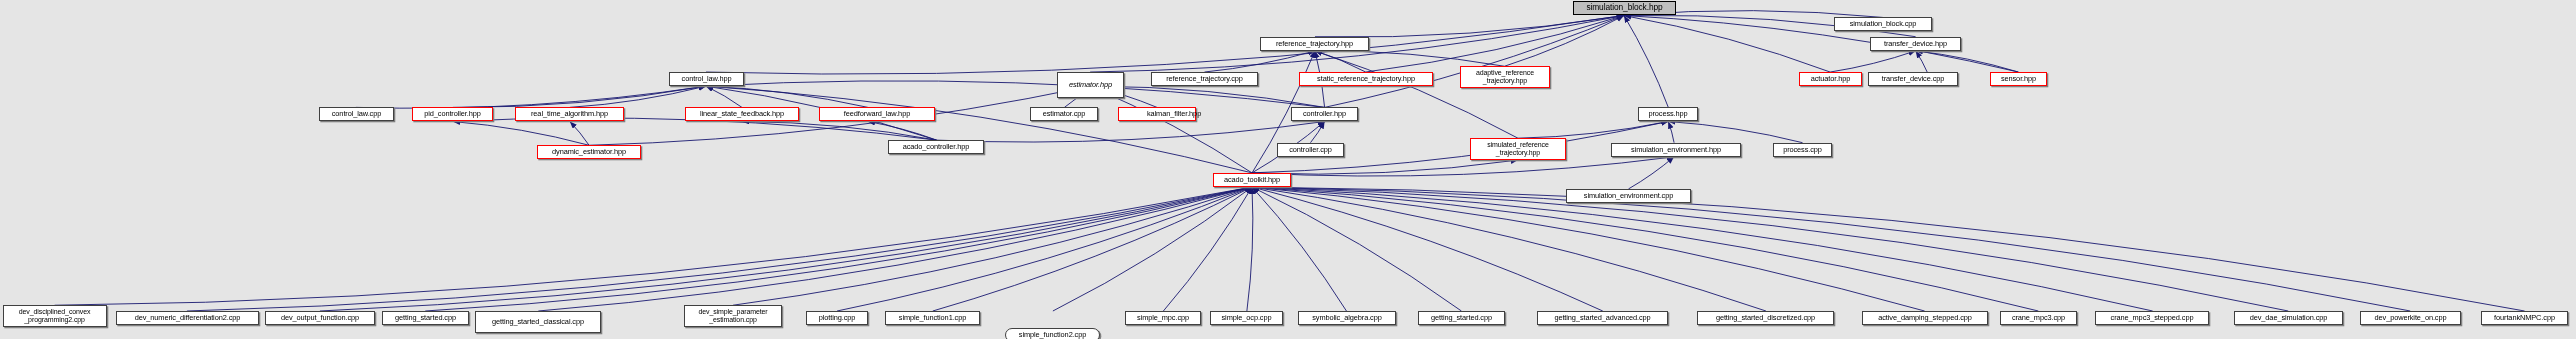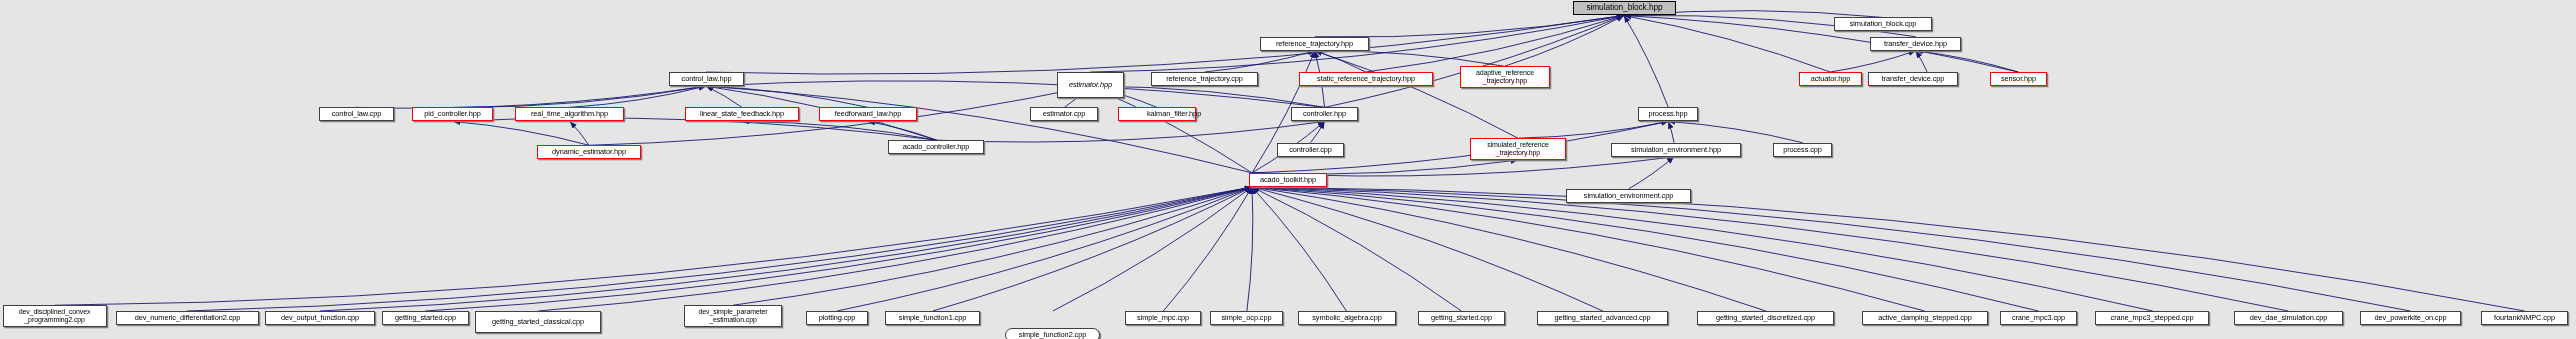--- a/index.html
+++ b/index.html
@@ -147,33 +147,33 @@
       <div class="node red" style="left: 1299px; top: 72px; width: 134px; height: 14px;">static_reference_trajectory.hpp</div>
       <div class="node red two-line" style="left: 1460px; top: 66px; width: 90px; height: 22px;">adaptive_reference
 _trajectory.hpp</div>
       <div class="node red" style="left: 1799px; top: 72px; width: 63px; height: 14px;">actuator.hpp</div>
       <div class="node " style="left: 1868px; top: 72px; width: 90px; height: 14px;">transfer_device.cpp</div>
       <div class="node red" style="left: 1990px; top: 72px; width: 57px; height: 14px;">sensor.hpp</div>
       <div class="node " style="left: 319px; top: 107px; width: 75px; height: 14px;">control_law.cpp</div>
       <div class="node red" style="left: 412px; top: 107px; width: 81px; height: 14px;">pid_controller.hpp</div>
       <div class="node red" style="left: 515px; top: 107px; width: 109px; height: 14px;">real_time_algorithm.hpp</div>
       <div class="node red" style="left: 685px; top: 107px; width: 114px; height: 14px;">linear_state_feedback.hpp</div>
-      <div class="node red" style="left: 819px; top: 107px; width: 98px; height: 14px;">feedforward_law.hpp</div>
+      <div class="node red" style="left: 819px; top: 107px; width: 116px; height: 14px;">feedforward_law.hpp</div>
       <div class="node " style="left: 1030px; top: 107px; width: 68px; height: 14px;">estimator.cpp</div>
       <div class="node red" style="left: 1118px; top: 107px; width: 78px; height: 14px; padding-left: 36px;">kalman_filter.hpp</div>
       <div class="node " style="left: 1291px; top: 107px; width: 67px; height: 14px;">controller.hpp</div>
       <div class="node " style="left: 1638px; top: 107px; width: 60px; height: 14px;">process.hpp</div>
       <div class="node " style="left: 888px; top: 140px; width: 96px; height: 14px;">acado_controller.hpp</div>
       <div class="node red" style="left: 537px; top: 145px; width: 104px; height: 14px;">dynamic_estimator.hpp</div>
       <div class="node " style="left: 1277px; top: 143px; width: 67px; height: 14px;">controller.cpp</div>
       <div class="node red two-line" style="left: 1470px; top: 138px; width: 96px; height: 22px;">simulated_reference
 _trajectory.hpp</div>
       <div class="node " style="left: 1611px; top: 143px; width: 130px; height: 14px;">simulation_environment.hpp</div>
       <div class="node " style="left: 1773px; top: 143px; width: 59px; height: 14px;">process.cpp</div>
-      <div class="node red" style="left: 1213px; top: 173px; width: 78px; height: 14px; margin-left: 36px;">acado_toolkit.hpp</div>
+      <div class="node red" style="left: 1213px; top: 173px; width: 78px; height: 14px;">acado_toolkit.hpp</div>
       <div class="node " style="left: 1566px; top: 189px; width: 125px; height: 14px;">simulation_environment.cpp</div>
       <div class="node two-line" style="left: 2.6px; top: 305px; width: 104px; height: 22px;">dev_disciplined_convex
 _programming2.cpp</div>
       <div class="node " style="left: 116px; top: 311px; width: 143px; height: 14px;">dev_numeric_differentiation2.cpp</div>
       <div class="node " style="left: 265px; top: 311px; width: 110px; height: 14px;">dev_output_function.cpp</div>
       <div class="node " style="left: 382px; top: 311px; width: 87px; height: 14px;">getting_started.cpp</div>
       <div class="node " style="left: 475px; top: 311px; width: 126px; height: 22px;">getting_started_classical.cpp</div>
       <div class="node two-line" style="left: 684px; top: 305px; width: 98px; height: 22px;">dev_simple_parameter
 _estimation.cpp</div>
       <div class="node " style="left: 806px; top: 311px; width: 62px; height: 14px;">plotting.cpp</div>

